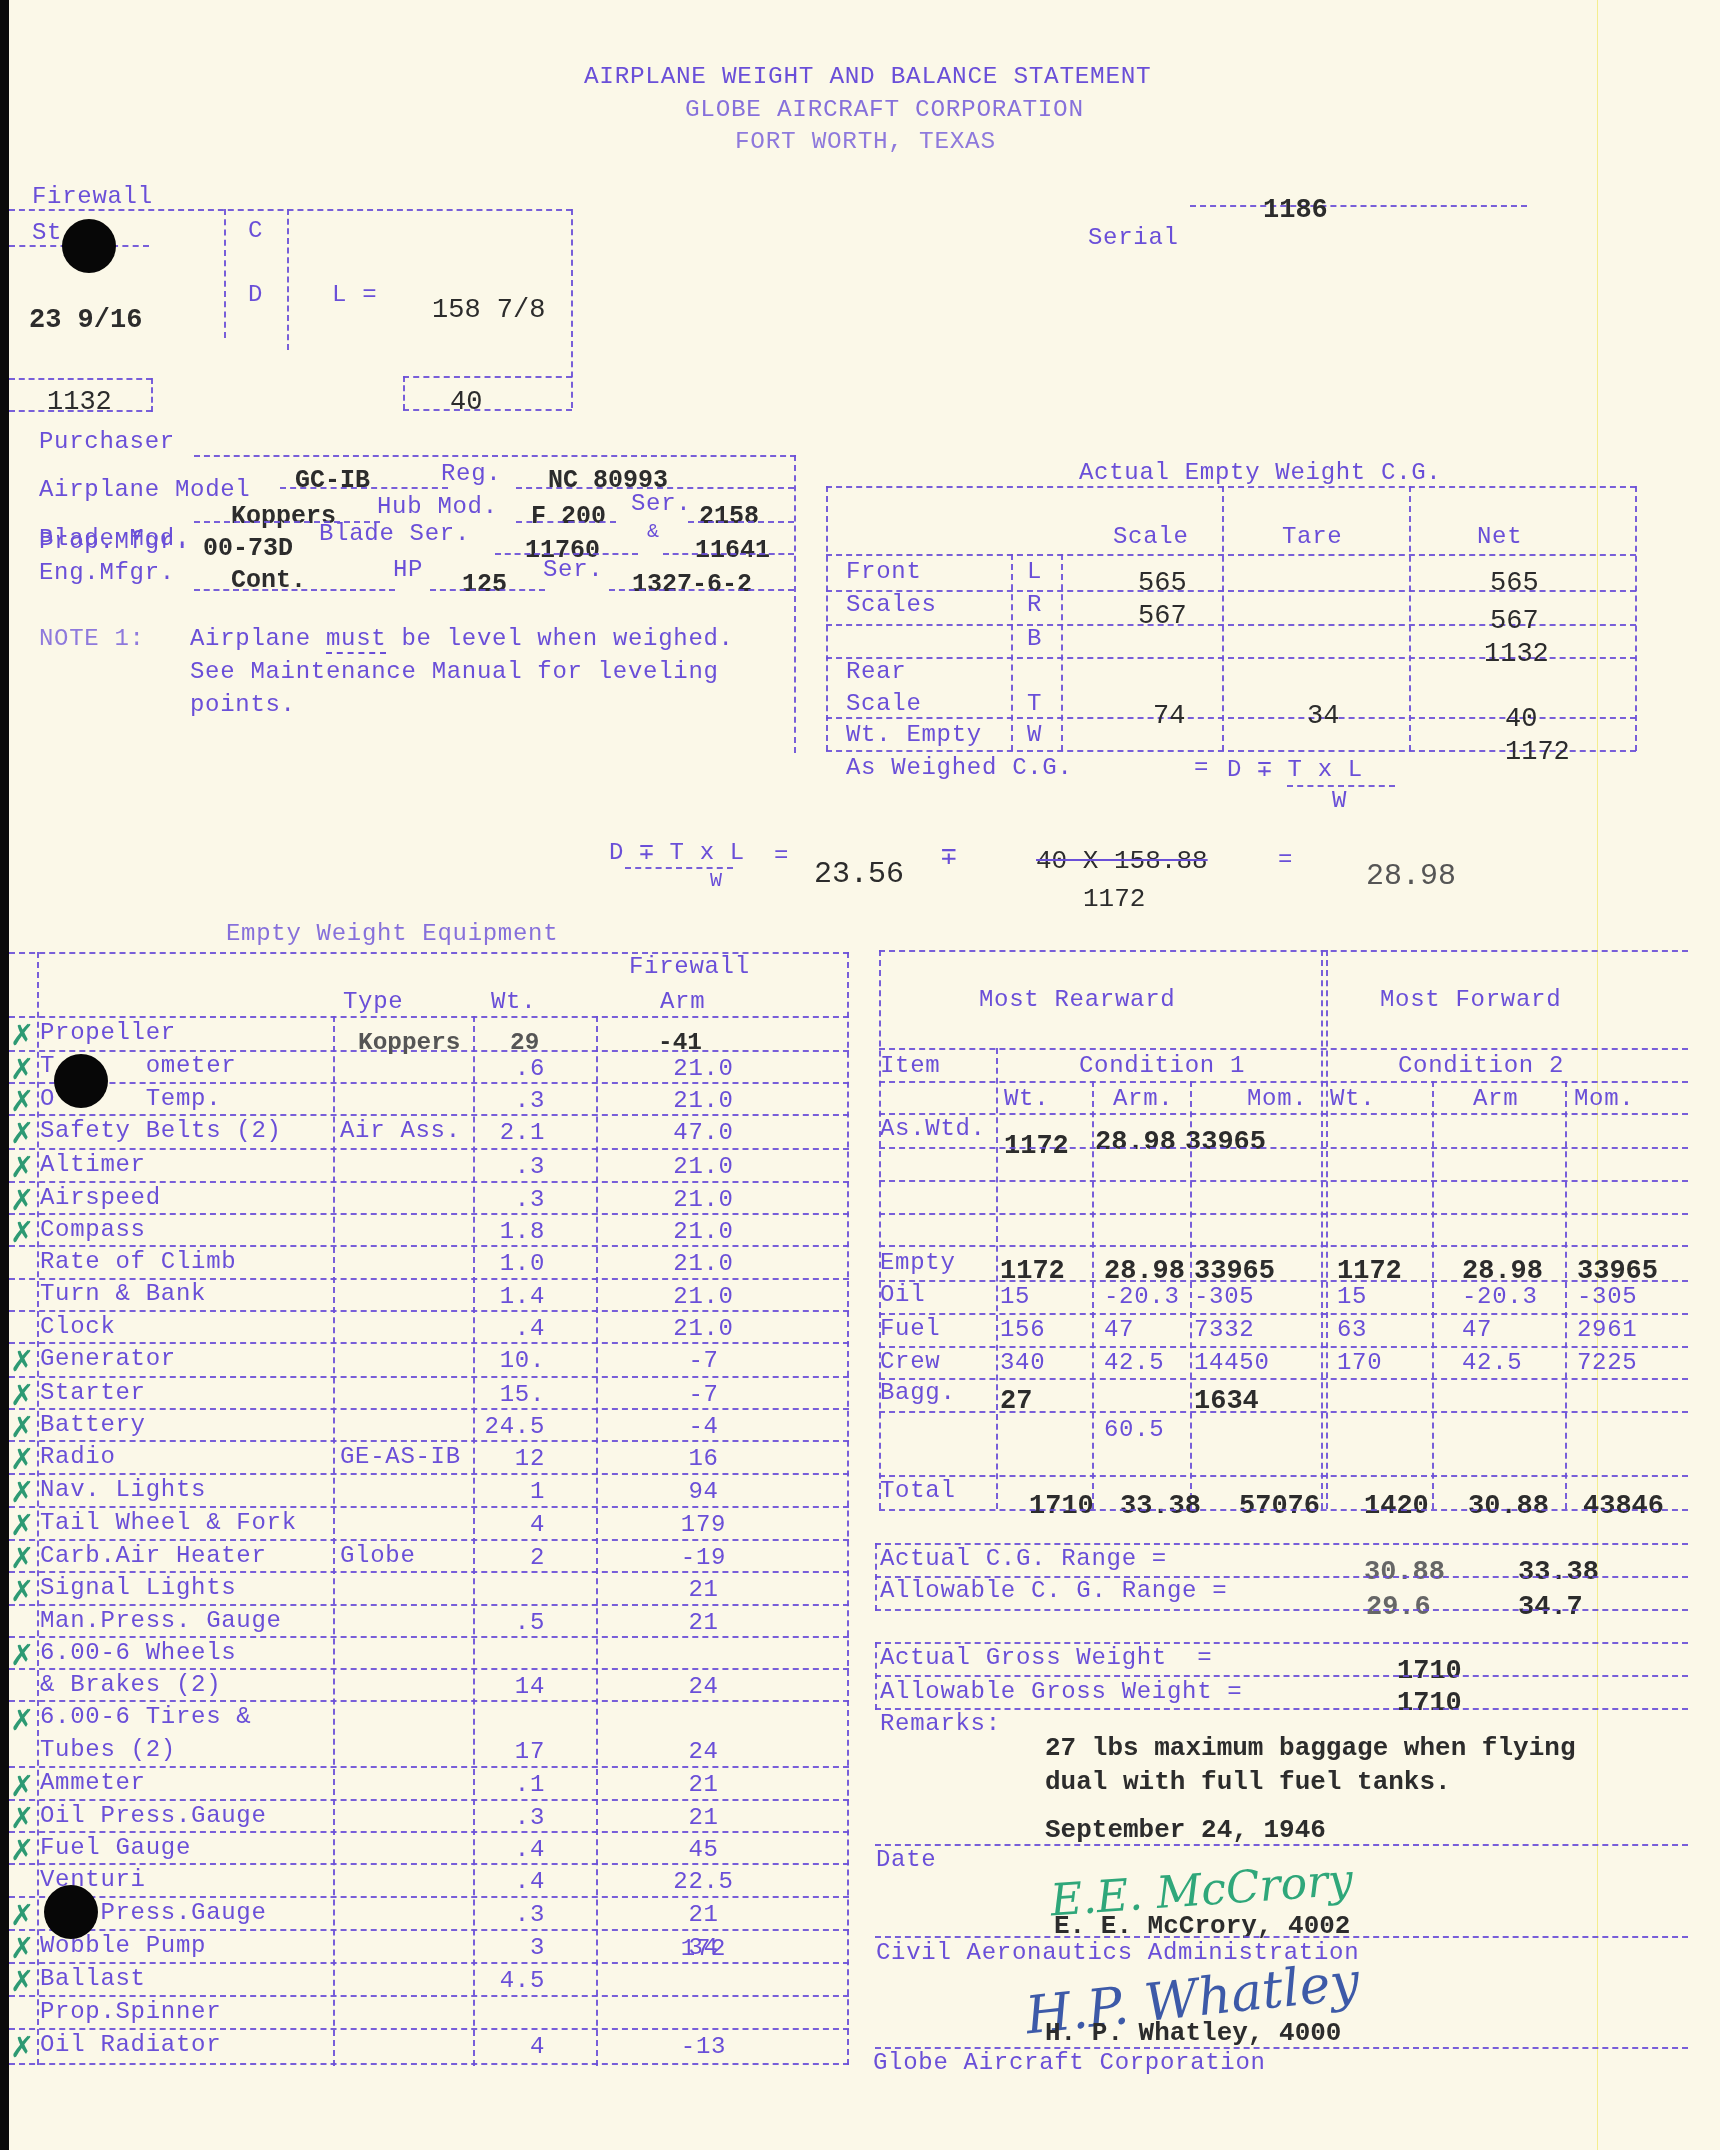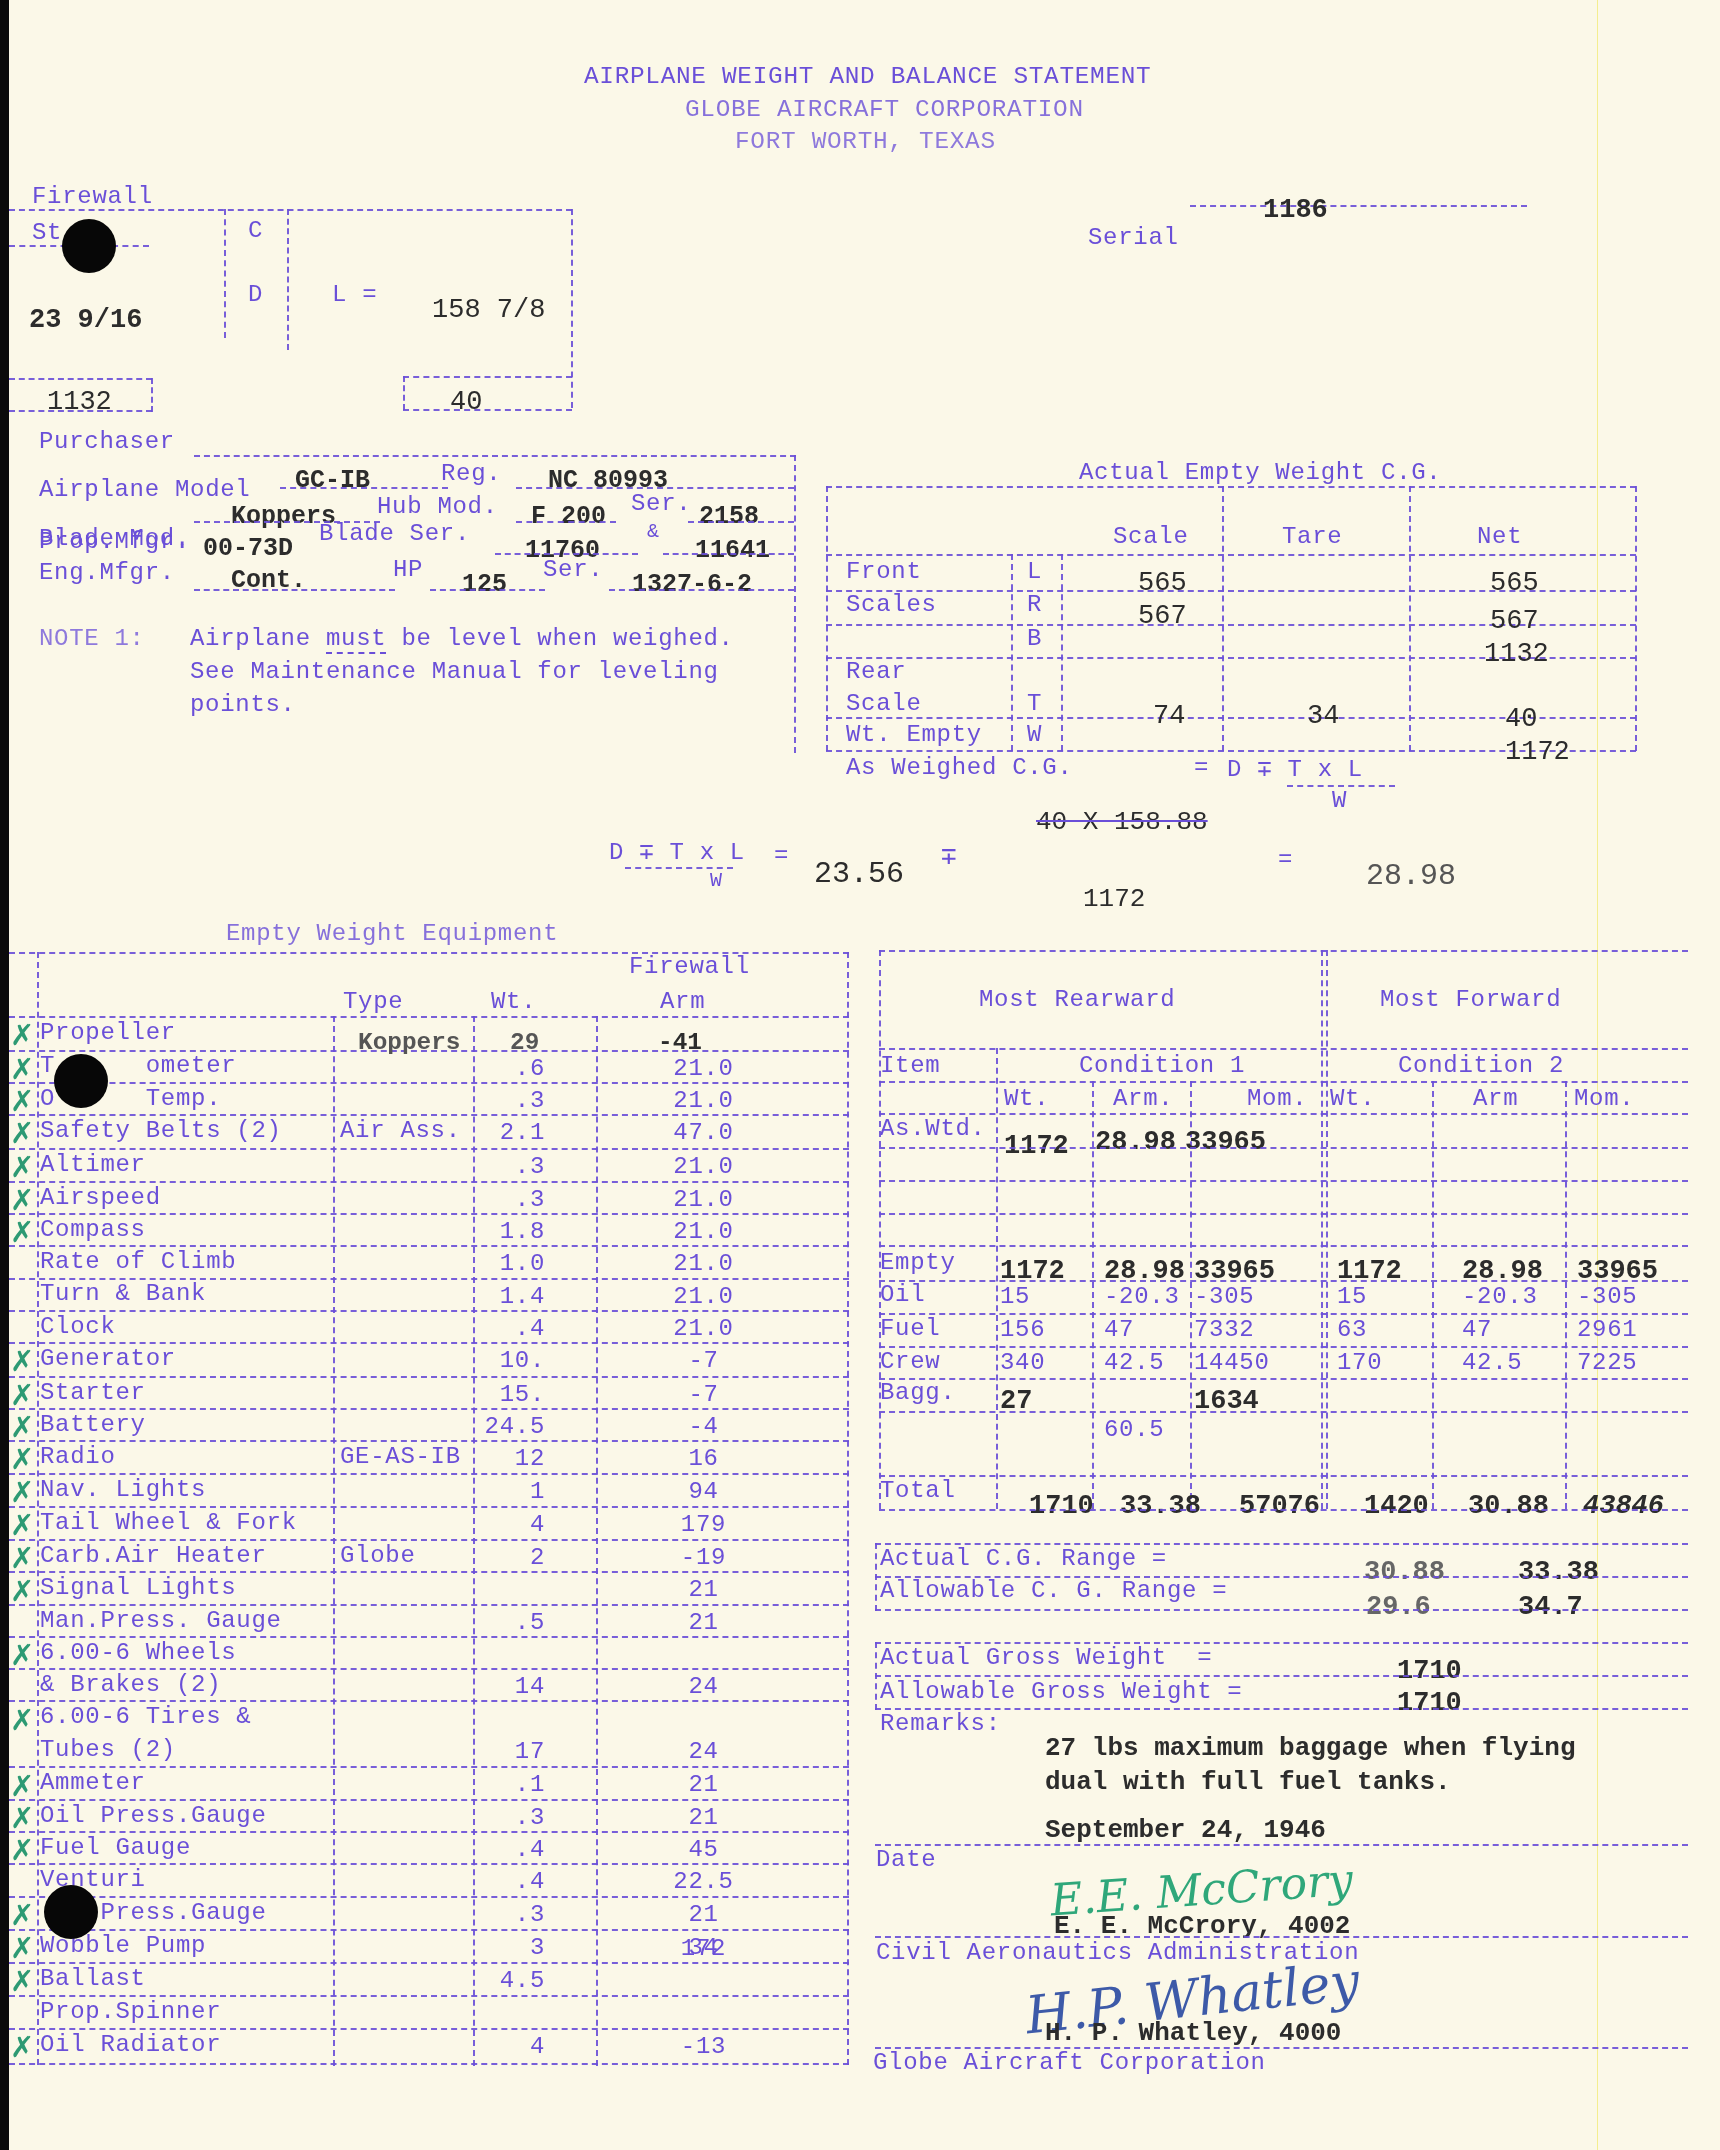--- a/index.html
+++ b/index.html
@@ -139,21 +139,21 @@
 <div class="t" style="left:1227px;top:754px;">D ∓ T x L</div>
 <div class="hl" style="left:1287px;top:785px;width:108px;"></div>
 <div class="t" style="left:1332px;top:787px;">W</div>
 
 <div class="t" style="left:609px;top:837px;">D ∓ T x L</div>
 <div class="hl" style="left:625px;top:867px;width:108px;"></div>
 <div class="t" style="left:710px;top:869px;font-size:20px;">W</div>
 <div class="t" style="left:774px;top:842px;">=</div>
 <div class="tk" style="left:814px;top:857px;font-weight:normal;font-size:30px;">23.56</div>
 <div class="t" style="left:941px;top:840px;font-size:26px;">∓</div>
-<div class="tk" style="left:1036px;top:807px;font-weight:normal;font-size:26px;text-decoration:line-through;text-decoration-color:#6a4fd8;">40 X 158.88</div>
+<div class="tk" style="left:1036px;top:846px;font-weight:normal;font-size:26px;text-decoration:line-through;text-decoration-color:#6a4fd8;">40 X 158.88</div>
 <div class="tk" style="left:1083px;top:884px;font-weight:normal;font-size:26px;">1172</div>
 <div class="t" style="left:1278px;top:846px;">=</div>
 <div class="tk" style="left:1366px;top:859px;font-weight:normal;font-size:30px;color:#555;">28.98</div>
 
 <div class="t" style="left:226px;top:920px;opacity:.8;">Empty Weight Equipment</div>
 <div class="hl" style="left:8.6px;top:952px;width:840px;"></div>
 <div class="vl" style="left:37px;top:952px;height:1113px;"></div>
 <div class="vl" style="left:847px;top:952px;height:1113px;"></div>
 <div class="t" style="left:629px;top:953px;">Firewall</div>
 <div class="t" style="left:343px;top:988px;">Type</div>
@@ -425,21 +425,21 @@
   </div>
 
 <div class="hl" style="left:879px;top:1411px;width:809px;"></div>
 <div class="hl" style="left:879px;top:1475px;width:809px;"></div>
 <div class="t" style="left:880px;top:1477px;">Total</div>
 <div class="tk" style="left:1029px;top:1491px;">1710</div>
 <div class="tk" style="left:1120px;top:1491px;">33.38</div>
 <div class="tk" style="left:1239px;top:1491px;">57076</div>
 <div class="tk" style="left:1364px;top:1491px;">1420</div>
 <div class="tk" style="left:1468px;top:1491px;">30.88</div>
-<div class="tk" style="left:1583px;top:1491px;font-style:italic;">43846</div>
+<div class="tk" style="left:1583px;top:1491px;">43846</div>
 <div class="hl" style="left:879px;top:1509px;width:809px;"></div>
 
 <div class="hl" style="left:875px;top:1543px;width:813px;"></div>
 <div class="vl" style="left:875px;top:1543px;height:68px;"></div>
 <div class="t" style="left:880px;top:1545px;">Actual C.G. Range =</div>
 <div class="tk" style="left:1364px;top:1557px;color:#666;">30.88</div>
 <div class="tk" style="left:1518px;top:1557px;">33.38</div>
 <div class="hl" style="left:875px;top:1576px;width:813px;"></div>
 <div class="t" style="left:880px;top:1577px;">Allowable C. G. Range =</div>
 <div class="tk" style="left:1366px;top:1592px;color:#666;">29.6</div>

